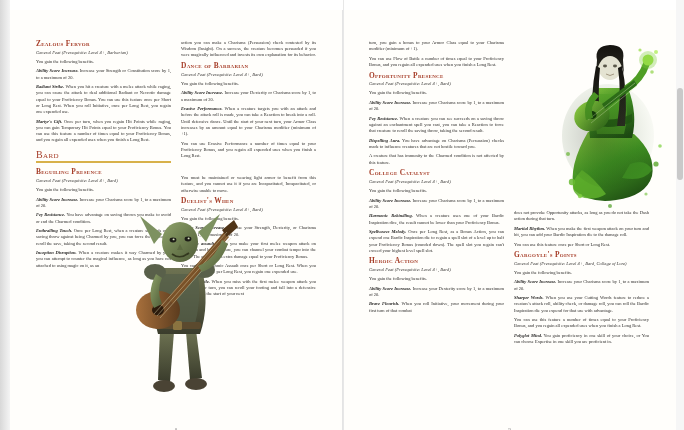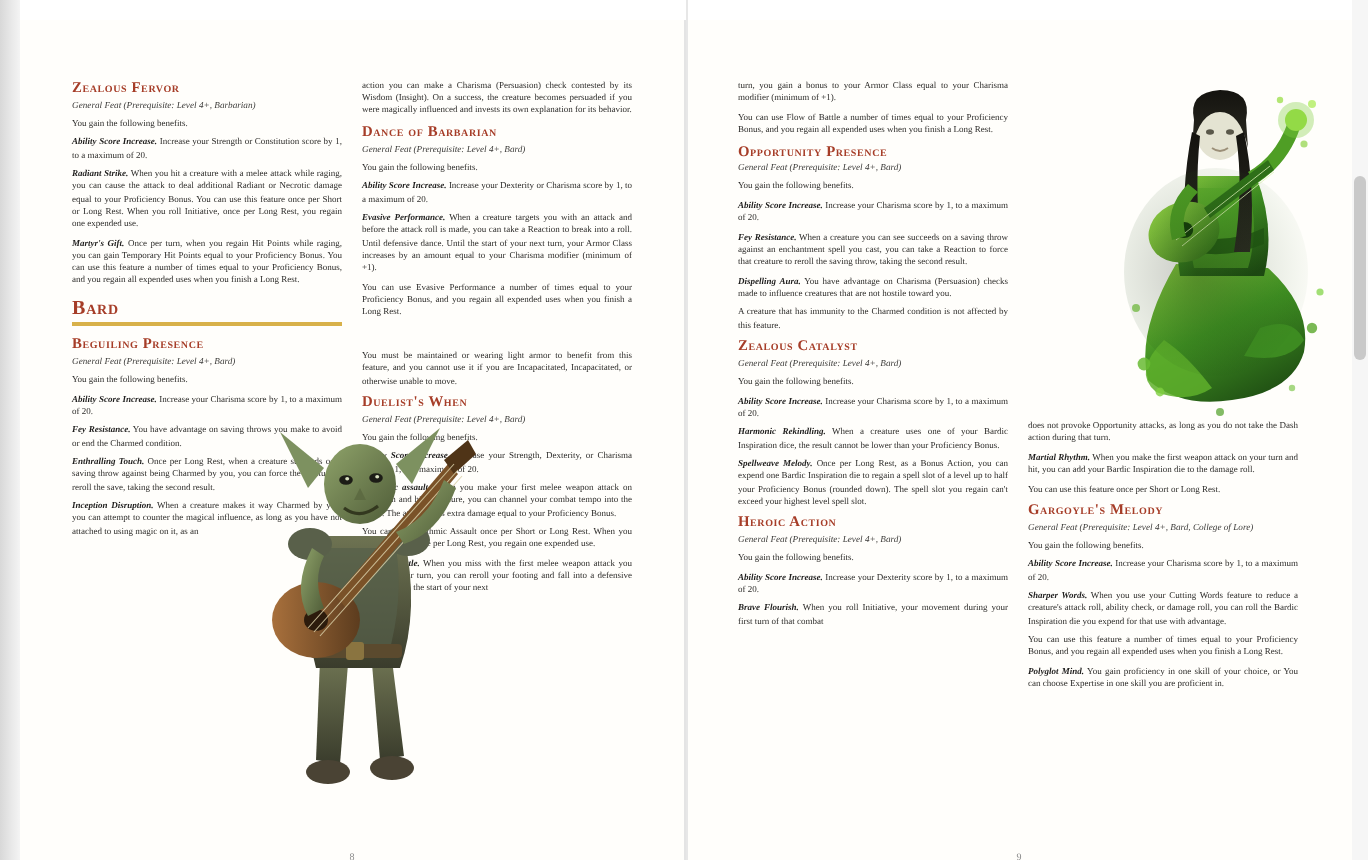--- a/index.html
+++ b/index.html
@@ -65,21 +65,21 @@
     font-weight: bold;
     color: #a63d28;
     font-size: 7.4px;
     letter-spacing: 0.3px;
     margin: 0 0 1px 0;
     line-height: 1.15;
   }
   h1.class-h {
     font-family: "Liberation Serif", serif;
     font-variant: small-caps;
-    font-weight: bold;
+    font-weight: normal;
     color: #a63d28;
     font-size: 10px;
     letter-spacing: 0.4px;
     margin: 6px 0 0 0;
     line-height: 1.1;
     border-bottom: 2px solid #d8b14a;
     padding-bottom: 1px;
     width: 100%;
   }
   p.meta {
@@ -264,41 +264,41 @@
           <p class="body">You can use Flow of Battle a number of times equal to your Proficiency Bonus, and you regain all expended uses when you finish a Long Rest.</p>
 
           <h2 class="feat-h">Opportunity Presence</h2>
           <p class="meta">General Feat (Prerequisite: Level 4+, Bard)</p>
           <p class="body">You gain the following benefits.</p>
           <p class="body"><span class="lead">Ability Score Increase.</span> <span>Increase your Charisma score by 1, to a maximum of 20.</span></p>
           <p class="body"><span class="lead">Fey Resistance.</span> <span>When a creature you can see succeeds on a saving throw against an enchantment spell you cast, you can take a Reaction to force that creature to reroll the saving throw, taking the second result.</span></p>
           <p class="body"><span class="lead">Dispelling Aura.</span> <span>You have advantage on Charisma (Persuasion) checks made to influence creatures that are not hostile toward you.</span></p>
           <p class="body">A creature that has immunity to the Charmed condition is not affected by this feature.</p>
 
-          <h2 class="feat-h">Zealous Catalyst</h2>
+          <h2 class="feat-h">College Catalyst</h2>
           <p class="meta">General Feat (Prerequisite: Level 4+, Bard)</p>
           <p class="body">You gain the following benefits.</p>
           <p class="body"><span class="lead">Ability Score Increase.</span> <span>Increase your Charisma score by 1, to a maximum of 20.</span></p>
           <p class="body"><span class="lead">Harmonic Rekindling.</span> <span>When a creature uses one of your Bardic Inspiration dice, the result cannot be lower than your Proficiency Bonus.</span></p>
           <p class="body"><span class="lead">Spellweave Melody.</span> <span>Once per Long Rest, as a Bonus Action, you can expend one Bardic Inspiration die to regain a spell slot of a level up to half your Proficiency Bonus (rounded down). The spell slot you regain can't exceed your highest level spell slot.</span></p>
 
           <h2 class="feat-h">Heroic Action</h2>
           <p class="meta">General Feat (Prerequisite: Level 4+, Bard)</p>
           <p class="body">You gain the following benefits.</p>
           <p class="body"><span class="lead">Ability Score Increase.</span> <span>Increase your Dexterity score by 1, to a maximum of 20.</span></p>
           <p class="body"><span class="lead">Brave Flourish.</span> <span>When you roll Initiative, your movement during your first turn of that combat</span></p>
         </div>
 
         <div class="col">
           <div style="height:170px;"></div>
           <p class="body">does not provoke Opportunity attacks, as long as you do not take the Dash action during that turn.</p>
           <p class="body"><span class="lead">Martial Rhythm.</span> <span>When you make the first weapon attack on your turn and hit, you can add your Bardic Inspiration die to the damage roll.</span></p>
           <p class="body">You can use this feature once per Short or Long Rest.</p>
 
-          <h2 class="feat-h">Gargoyle's Melody</h2>
+          <h2 class="feat-h">Gargoyle's Points</h2>
           <p class="meta">General Feat (Prerequisite: Level 4+, Bard, College of Lore)</p>
           <p class="body">You gain the following benefits.</p>
           <p class="body"><span class="lead">Ability Score Increase.</span> <span>Increase your Charisma score by 1, to a maximum of 20.</span></p>
           <p class="body"><span class="lead">Sharper Words.</span> <span>When you use your Cutting Words feature to reduce a creature's attack roll, ability check, or damage roll, you can roll the Bardic Inspiration die you expend for that use with advantage.</span></p>
           <p class="body">You can use this feature a number of times equal to your Proficiency Bonus, and you regain all expended uses when you finish a Long Rest.</p>
           <p class="body"><span class="lead">Polyglot Mind.</span> <span>You gain proficiency in one skill of your choice, or You can choose Expertise in one skill you are proficient in.</span></p>
         </div>
       </div>
 
       <svg class="art-elf" viewBox="0 0 108 175">

